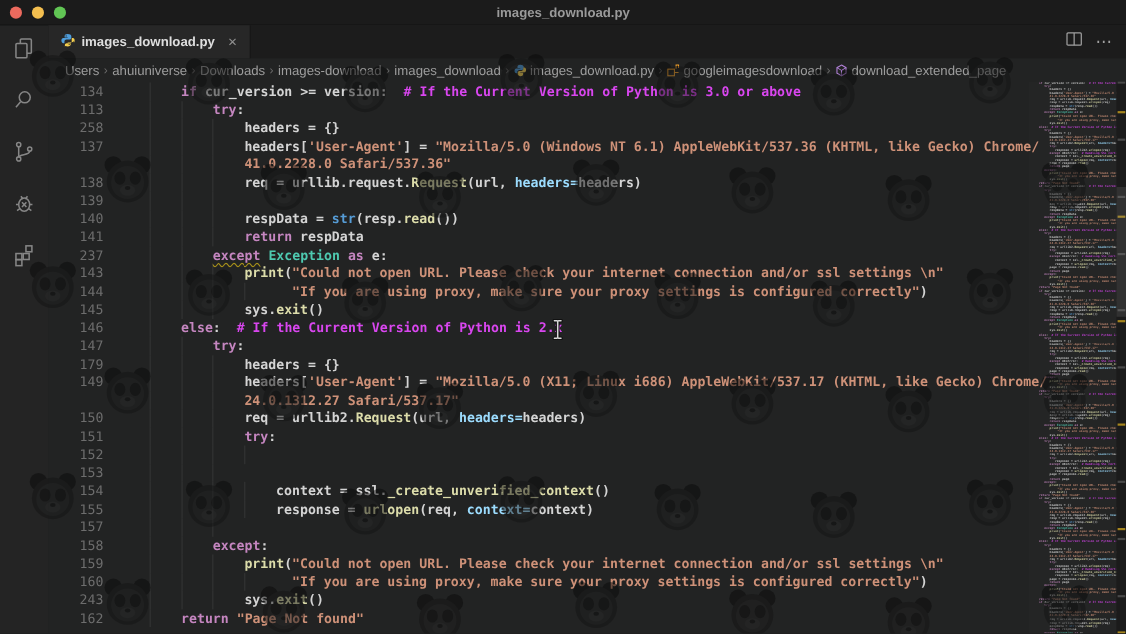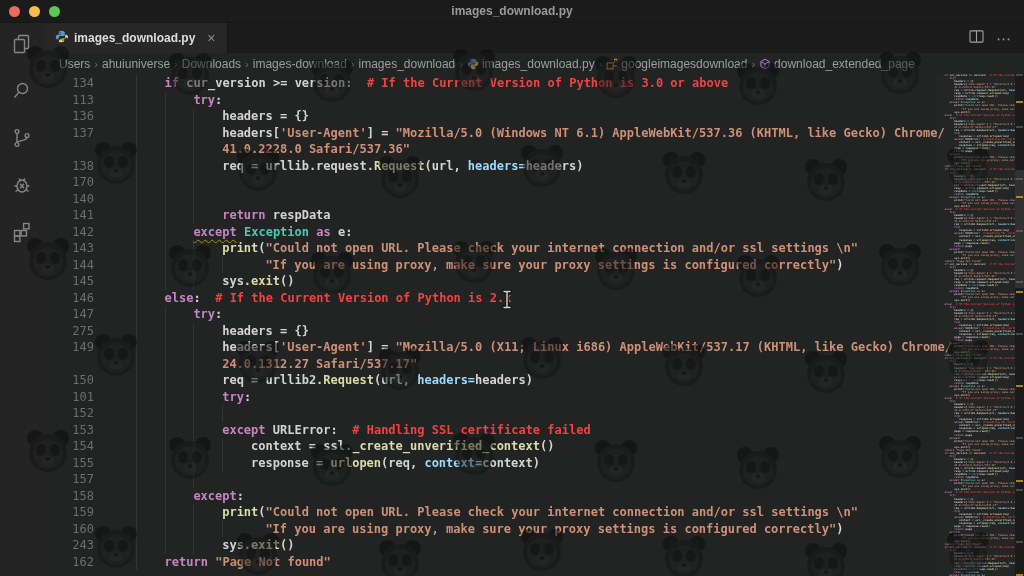--- a/index.html
+++ b/index.html
@@ -33,21 +33,21 @@
   .crumb svg{flex:none;}
   
   .codearea{flex:1;position:relative;overflow:hidden;font-family:"DejaVu Sans Mono","Liberation Mono",monospace;font-size:12px;font-weight:bold;}
   .rows{position:absolute;top:1px;left:0;right:89px;}
   .row{display:flex;height:16.5px;line-height:16.5px;position:relative;white-space:pre;}
   .ln{width:63px;min-width:63px;box-sizing:border-box;padding-right:13px;text-align:right;color:#6d6d6d;font-weight:normal;z-index:2;}
   .lt{position:relative;z-index:2;}
   .guide{position:absolute;top:0;bottom:0;width:1px;background:rgba(255,255,255,0.08);z-index:1;}
   .k{color:#c586c0;}
   .s{color:#ce9178;}
-  .c{color:#ef4444;}
+  .c{color:#d946ef;}
   .t{color:#4ec9b0;}
   .b{color:#569cd6;}
   .f{color:#dcdcaa;}
   .p{color:#9cdcfe;}
   .d{color:#d4d4d4;}
   .w{color:#c586c0;text-decoration:underline wavy #a79018;text-decoration-thickness:1px;text-underline-offset:3px;}
   
   .minimap{position:absolute;top:0;bottom:0;right:9px;width:80px;overflow:hidden;background:rgba(255,255,255,0.012);}
   .mrow{height:3.05px;line-height:3.05px;font-size:2.7px;white-space:pre;overflow:hidden;font-family:"DejaVu Sans Mono",monospace;font-weight:bold;opacity:.85;}
   .ruler{position:absolute;top:0;bottom:0;right:0;width:9px;background:#1b1b1b;}
@@ -183,40 +183,40 @@
             </svg>
           </span>
           <span>download_extended_page</span>
         </span>
       </div>
 
     <div class="codearea">
       <div class="rows" id="code-rows">
           <div class="row"><div class="ln">134</div><div class="guide" style="left: 91.8px;"></div><div class="lt" style="padding-left: 57.6px;"><span class="k">if</span><span class="d"> cur_version &gt;= version:  </span><span class="c"># If the Current Version of Python is 3.0 or above</span></div></div>
           <div class="row"><div class="ln">113</div><div class="guide" style="left: 91.8px;"></div><div class="guide" style="left: 120.6px;"></div><div class="lt" style="padding-left: 86.4px;"><span class="k">try</span><span class="d">:</span></div></div>
-          <div class="row"><div class="ln">136</div><div class="guide" style="left: 91.8px;"></div><div class="guide" style="left: 120.6px;"></div><div class="guide" style="left: 149.4px;"></div><div class="lt" style="padding-left: 115.2px;"><span class="d">headers = {}</span></div></div>
+          <div class="row"><div class="ln">258</div><div class="guide" style="left: 91.8px;"></div><div class="guide" style="left: 120.6px;"></div><div class="guide" style="left: 149.4px;"></div><div class="lt" style="padding-left: 115.2px;"><span class="d">headers = {}</span></div></div>
           <div class="row"><div class="ln">137</div><div class="guide" style="left: 91.8px;"></div><div class="guide" style="left: 120.6px;"></div><div class="guide" style="left: 149.4px;"></div><div class="lt" style="padding-left: 115.2px;"><span class="d">headers[</span><span class="s">'User-Agent'</span><span class="d">] = </span><span class="s">"Mozilla/5.0 (Windows NT 6.1) AppleWebKit/537.36 (KHTML, like Gecko) Chrome/</span></div></div>
           <div class="row"><div class="ln"></div><div class="guide" style="left: 91.8px;"></div><div class="guide" style="left: 120.6px;"></div><div class="guide" style="left: 149.4px;"></div><div class="lt" style="padding-left: 115.2px;"><span class="s">41.0.2228.0 Safari/537.36"</span></div></div>
           <div class="row"><div class="ln">138</div><div class="guide" style="left: 91.8px;"></div><div class="guide" style="left: 120.6px;"></div><div class="guide" style="left: 149.4px;"></div><div class="lt" style="padding-left: 115.2px;"><span class="d">req = urllib.request.</span><span class="f">Request</span><span class="d">(url, </span><span class="p">headers=</span><span class="d">headers)</span></div></div>
-          <div class="row"><div class="ln">170</div><div class="guide" style="left: 91.8px;"></div><div class="guide" style="left: 120.6px;"></div><div class="guide" style="left: 149.4px;"></div></div>
-          <div class="row"><div class="ln">140</div><div class="guide" style="left: 91.8px;"></div><div class="guide" style="left: 120.6px;"></div><div class="guide" style="left: 149.4px;"></div></div>
+          <div class="row"><div class="ln">139</div><div class="guide" style="left: 91.8px;"></div><div class="guide" style="left: 120.6px;"></div><div class="guide" style="left: 149.4px;"></div></div>
+          <div class="row"><div class="ln">140</div><div class="guide" style="left: 91.8px;"></div><div class="guide" style="left: 120.6px;"></div><div class="guide" style="left: 149.4px;"></div><div class="lt" style="padding-left: 115.2px;"><span class="d">respData = </span><span class="b">str</span><span class="d">(resp.</span><span class="f">read</span><span class="d">())</span></div></div>
           <div class="row"><div class="ln">141</div><div class="guide" style="left: 91.8px;"></div><div class="guide" style="left: 120.6px;"></div><div class="guide" style="left: 149.4px;"></div><div class="lt" style="padding-left: 115.2px;"><span class="k">return</span><span class="d"> respData</span></div></div>
-          <div class="row"><div class="ln">142</div><div class="guide" style="left: 91.8px;"></div><div class="guide" style="left: 120.6px;"></div><div class="lt" style="padding-left: 86.4px;"><span class="w">except</span><span class="d"> </span><span class="t">Exception</span><span class="d"> </span><span class="k">as</span><span class="d"> e:</span></div></div>
+          <div class="row"><div class="ln">237</div><div class="guide" style="left: 91.8px;"></div><div class="guide" style="left: 120.6px;"></div><div class="lt" style="padding-left: 86.4px;"><span class="w">except</span><span class="d"> </span><span class="t">Exception</span><span class="d"> </span><span class="k">as</span><span class="d"> e:</span></div></div>
           <div class="row"><div class="ln">143</div><div class="guide" style="left: 91.8px;"></div><div class="guide" style="left: 120.6px;"></div><div class="guide" style="left: 149.4px;"></div><div class="lt" style="padding-left: 115.2px;"><span class="f">print</span><span class="d">(</span><span class="s">"Could not open URL. Please check your internet connection and/or ssl settings \n"</span></div></div>
           <div class="row"><div class="ln">144</div><div class="guide" style="left: 91.8px;"></div><div class="guide" style="left: 120.6px;"></div><div class="guide" style="left: 149.4px;"></div><div class="guide" style="left: 178.2px;"></div><div class="lt" style="padding-left: 158.4px;"><span class="s">"If you are using proxy, make sure your proxy settings is configured correctly"</span><span class="d">)</span></div></div>
           <div class="row"><div class="ln">145</div><div class="guide" style="left: 91.8px;"></div><div class="guide" style="left: 120.6px;"></div><div class="guide" style="left: 149.4px;"></div><div class="lt" style="padding-left: 115.2px;"><span class="d">sys.</span><span class="f">exit</span><span class="d">()</span></div></div>
           <div class="row"><div class="ln">146</div><div class="guide" style="left: 91.8px;"></div><div class="lt" style="padding-left: 57.6px;"><span class="k">else</span><span class="d">:  </span><span class="c"># If the Current Version of Python is 2.x</span></div></div>
           <div class="row"><div class="ln">147</div><div class="guide" style="left: 91.8px;"></div><div class="guide" style="left: 120.6px;"></div><div class="lt" style="padding-left: 86.4px;"><span class="k">try</span><span class="d">:</span></div></div>
-          <div class="row"><div class="ln">275</div><div class="guide" style="left: 91.8px;"></div><div class="guide" style="left: 120.6px;"></div><div class="guide" style="left: 149.4px;"></div><div class="lt" style="padding-left: 115.2px;"><span class="d">headers = {}</span></div></div>
+          <div class="row"><div class="ln">179</div><div class="guide" style="left: 91.8px;"></div><div class="guide" style="left: 120.6px;"></div><div class="guide" style="left: 149.4px;"></div><div class="lt" style="padding-left: 115.2px;"><span class="d">headers = {}</span></div></div>
           <div class="row"><div class="ln">149</div><div class="guide" style="left: 91.8px;"></div><div class="guide" style="left: 120.6px;"></div><div class="guide" style="left: 149.4px;"></div><div class="lt" style="padding-left: 115.2px;"><span class="d">headers[</span><span class="s">'User-Agent'</span><span class="d">] = </span><span class="s">"Mozilla/5.0 (X11; Linux i686) AppleWebKit/537.17 (KHTML, like Gecko) Chrome/</span></div></div>
           <div class="row"><div class="ln"></div><div class="guide" style="left: 91.8px;"></div><div class="guide" style="left: 120.6px;"></div><div class="guide" style="left: 149.4px;"></div><div class="lt" style="padding-left: 115.2px;"><span class="s">24.0.1312.27 Safari/537.17"</span></div></div>
           <div class="row"><div class="ln">150</div><div class="guide" style="left: 91.8px;"></div><div class="guide" style="left: 120.6px;"></div><div class="guide" style="left: 149.4px;"></div><div class="lt" style="padding-left: 115.2px;"><span class="d">req = urllib2.</span><span class="f">Request</span><span class="d">(url, </span><span class="p">headers=</span><span class="d">headers)</span></div></div>
-          <div class="row"><div class="ln">101</div><div class="guide" style="left: 91.8px;"></div><div class="guide" style="left: 120.6px;"></div><div class="guide" style="left: 149.4px;"></div><div class="lt" style="padding-left: 115.2px;"><span class="k">try</span><span class="d">:</span></div></div>
+          <div class="row"><div class="ln">151</div><div class="guide" style="left: 91.8px;"></div><div class="guide" style="left: 120.6px;"></div><div class="guide" style="left: 149.4px;"></div><div class="lt" style="padding-left: 115.2px;"><span class="k">try</span><span class="d">:</span></div></div>
           <div class="row"><div class="ln">152</div><div class="guide" style="left: 91.8px;"></div><div class="guide" style="left: 120.6px;"></div><div class="guide" style="left: 149.4px;"></div><div class="guide" style="left: 178.2px;"></div></div>
-          <div class="row"><div class="ln">153</div><div class="guide" style="left: 91.8px;"></div><div class="guide" style="left: 120.6px;"></div><div class="guide" style="left: 149.4px;"></div><div class="lt" style="padding-left: 115.2px;"><span class="k">except</span><span class="d"> URLError:  </span><span class="c"># Handling SSL certificate failed</span></div></div>
+          <div class="row"><div class="ln">153</div><div class="guide" style="left: 91.8px;"></div><div class="guide" style="left: 120.6px;"></div><div class="guide" style="left: 149.4px;"></div></div>
           <div class="row"><div class="ln">154</div><div class="guide" style="left: 91.8px;"></div><div class="guide" style="left: 120.6px;"></div><div class="guide" style="left: 149.4px;"></div><div class="guide" style="left: 178.2px;"></div><div class="lt" style="padding-left: 144px;"><span class="d">context = ssl.</span><span class="f">_create_unverified_context</span><span class="d">()</span></div></div>
           <div class="row"><div class="ln">155</div><div class="guide" style="left: 91.8px;"></div><div class="guide" style="left: 120.6px;"></div><div class="guide" style="left: 149.4px;"></div><div class="guide" style="left: 178.2px;"></div><div class="lt" style="padding-left: 144px;"><span class="d">response = </span><span class="f">urlopen</span><span class="d">(req, </span><span class="p">context=</span><span class="d">context)</span></div></div>
           <div class="row"><div class="ln">157</div><div class="guide" style="left: 91.8px;"></div><div class="guide" style="left: 120.6px;"></div><div class="guide" style="left: 149.4px;"></div></div>
           <div class="row"><div class="ln">158</div><div class="guide" style="left: 91.8px;"></div><div class="guide" style="left: 120.6px;"></div><div class="lt" style="padding-left: 86.4px;"><span class="k">except</span><span class="d">:</span></div></div>
           <div class="row"><div class="ln">159</div><div class="guide" style="left: 91.8px;"></div><div class="guide" style="left: 120.6px;"></div><div class="guide" style="left: 149.4px;"></div><div class="lt" style="padding-left: 115.2px;"><span class="f">print</span><span class="d">(</span><span class="s">"Could not open URL. Please check your internet connection and/or ssl settings \n"</span></div></div>
           <div class="row"><div class="ln">160</div><div class="guide" style="left: 91.8px;"></div><div class="guide" style="left: 120.6px;"></div><div class="guide" style="left: 149.4px;"></div><div class="guide" style="left: 178.2px;"></div><div class="lt" style="padding-left: 158.4px;"><span class="s">"If you are using proxy, make sure your proxy settings is configured correctly"</span><span class="d">)</span></div></div>
           <div class="row"><div class="ln">243</div><div class="guide" style="left: 91.8px;"></div><div class="guide" style="left: 120.6px;"></div><div class="guide" style="left: 149.4px;"></div><div class="lt" style="padding-left: 115.2px;"><span class="d">sys.</span><span class="f">exit</span><span class="d">()</span></div></div>
           <div class="row"><div class="ln">162</div><div class="guide" style="left: 91.8px;"></div><div class="lt" style="padding-left: 57.6px;"><span class="k">return</span><span class="d"> </span><span class="s">"Page Not found"</span></div></div>
         </div>
       <div class="minimap" id="minimap">

